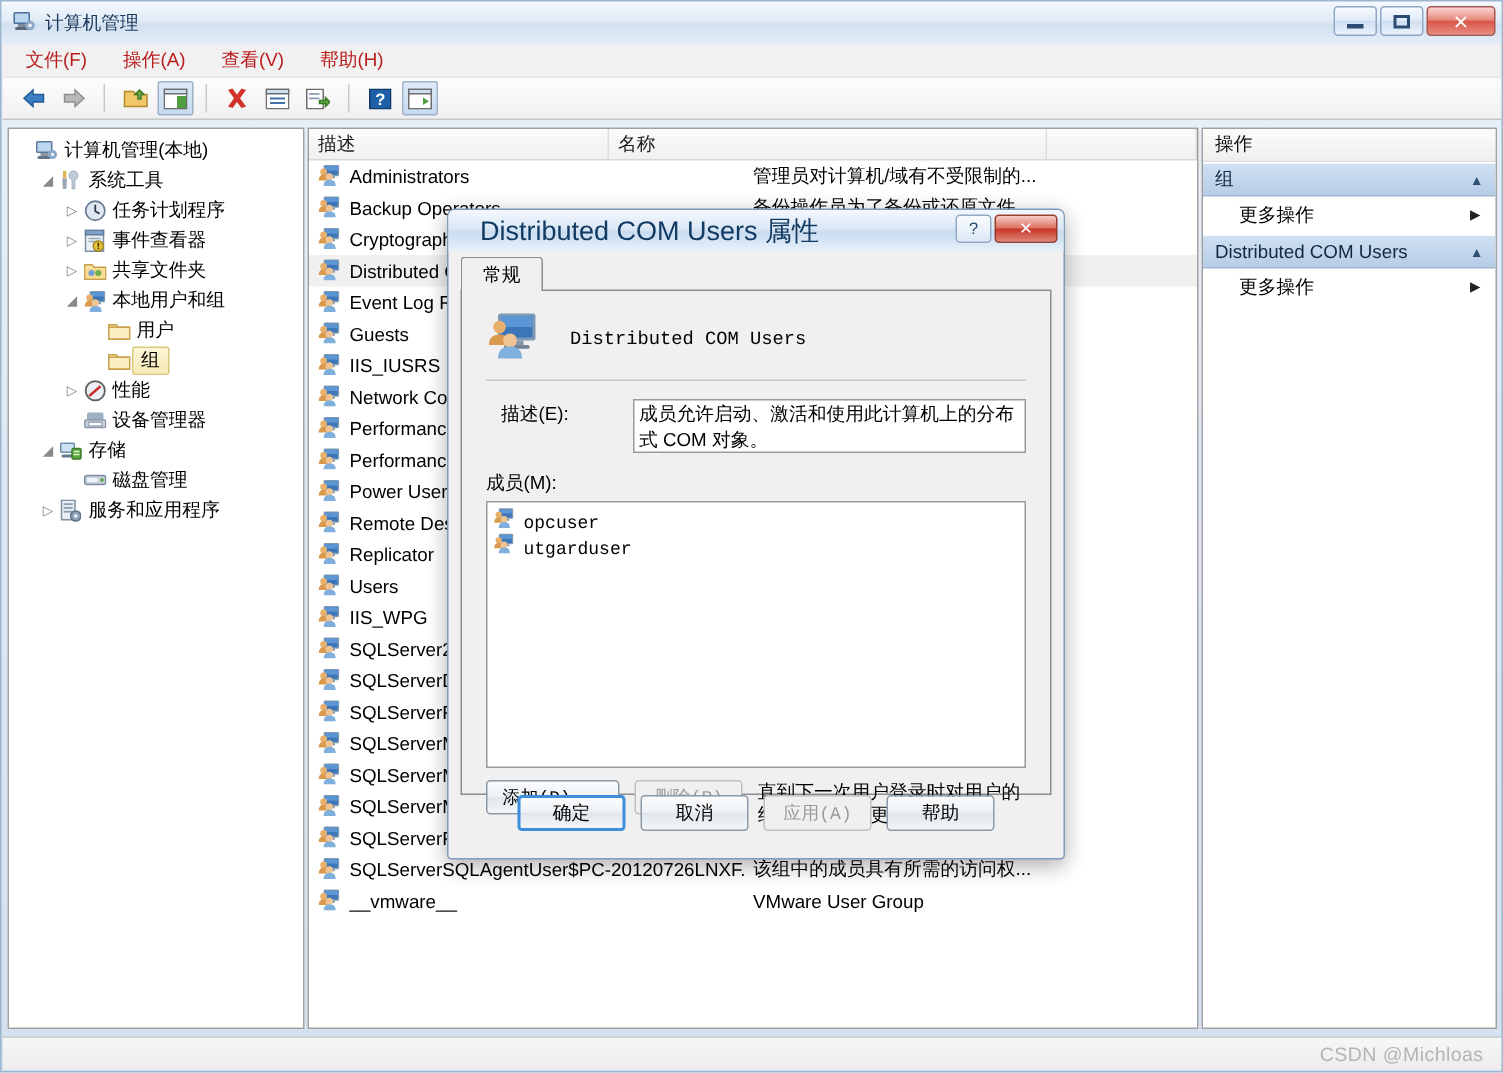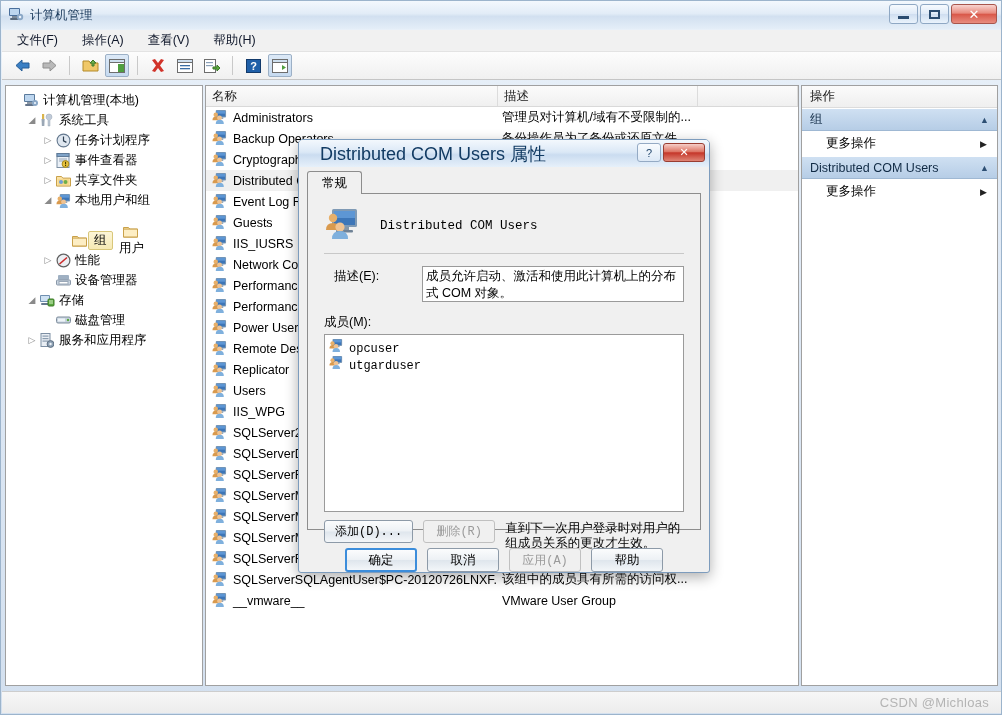--- a/index.html
+++ b/index.html
@@ -47,21 +47,21 @@
   .glyph-max { width: 11px; height: 9px; border: 2px solid #2b4c70; }
   .glyph-close { font-weight: bold; font-size: 13px; line-height: 1; }
 
   
   .menubar {
     position: absolute; left: 1px; top: 29px; width: 999px; height: 22px;
     background: #f1f1f1;
     border-bottom: 1px solid #e3e3e3;
     display: flex; align-items: center; padding-left: 12px; gap: 18px;
   }
-  .menuitem { font-size: 12.5px; color: #0f172a; padding: 2px 3px; cursor: default; }
+  .menuitem { font-size: 12.5px; color: #b91c1c; padding: 2px 3px; cursor: default; }
 
   
   .toolbar {
     position: absolute; left: 1px; top: 51px; width: 999px; height: 28px;
     background: linear-gradient(180deg,#fdfdfd 0%, #f0f0f0 100%);
     border-bottom: 1px solid #c5c5c5;
     display: flex; align-items: center; padding-left: 8px; gap: 3px;
   }
   .tbtn {
     width: 24px; height: 23px;
@@ -224,21 +224,21 @@
     color: #000; font-family: "Liberation Mono","DejaVu Sans Mono", monospace;
   }
   .btn.disabled { color: #9a9a9a; background: #f0f0f0; border-color: #c0c0c0; }
   .btn.default { border: 2px solid #3c8ddb; }
   .btn.cjk { font-family: "Liberation Sans", "DejaVu Sans", sans-serif; font-size: 12.5px; }
   .hint {
     flex: 1; font-size: 12.5px; line-height: 15px; color: #000; padding-top: 1px; text-align: left;
   }
   .dlg-footer {
     position: absolute; left: 0; right: 0; bottom: 0; height: 42px;
-    display: flex; align-items: flex-end; justify-content: center; gap: 10px;
+    display: flex; align-items: flex-start; justify-content: center; gap: 10px;
   }
   .dlg-footer .btn { min-width: 72px; height: 24px; }
 </style>
 </head>
 <body>
 
 <div id="app">
 
   <div class="titlebar">
     <span class="tb-icon">
@@ -409,21 +409,21 @@
               <rect x="5" y="2" width="9" height="3" fill="#5d96d4"></rect>
               <rect x="7" y="9" width="5" height="1.5" fill="#8697a8"></rect>
               <circle cx="4" cy="6" r="2.4" fill="#e8b06a"></circle>
               <path d="M0.5 12 q0-4 3.6-4 q3.6 0 3.6 4 z" fill="#d99a4e"></path>
               <circle cx="8" cy="9.5" r="2.6" fill="#f0c392"></circle>
               <path d="M4 16 q0-4.5 4.3-4.5 q4.3 0 4.3 4.5 z" fill="#7fb0dd"></path>
             </svg>
           </span>
           <span class="tlabel">本地用户和组</span>
         </div>
-        <div class="tnode" style="padding-left: 52px; flex-direction: column;">
+        <div class="tnode" style="padding-left: 52px;">
           <span class="exp"></span>
           <span class="ticon">
             <svg width="15" height="13" viewBox="0 0 15 13">
               <path d="M0.5 2.5 h5 l1.3 1.6 H14.5 v8 H0.5 Z" fill="#fbe2a5" stroke="#c9a14a"></path>
               <path d="M0.5 4.1 H14.5 v7.9 H0.5 Z" fill="#fdeec4" stroke="#c9a14a"></path>
             </svg>
           </span>
           <span class="tlabel">用户</span>
         </div>
         <div class="tnode sel" style="padding-left: 52px;">
@@ -494,22 +494,22 @@
               <circle cx="10.5" cy="11" r="1.2" fill="#eef3f8"></circle>
             </svg>
           </span>
           <span class="tlabel">服务和应用程序</span>
         </div>
       </div>
   </div>
 
   <div class="list-pane">
     <div class="lv-head">
+      <div class="c" style="width:200px">描述</div>
       <div class="c" style="width:292px">名称</div>
-      <div class="c" style="width:200px">描述</div>
       <div class="c" style="flex:1"></div>
     </div>
     <div id="list-container">
         <div class="lv-row">
           <div class="lv-name">
             <span class="gicon"><svg width="15" height="15" viewBox="0 0 16 16">
                 <rect x="4" y="1" width="11" height="8" rx="1" fill="#7f9ab5"></rect>
                 <rect x="5" y="2" width="9" height="6" fill="#3d76b8"></rect>
                 <rect x="5" y="2" width="9" height="3" fill="#5d96d4"></rect>
                 <rect x="7" y="9" width="5" height="1.5" fill="#8697a8"></rect>

